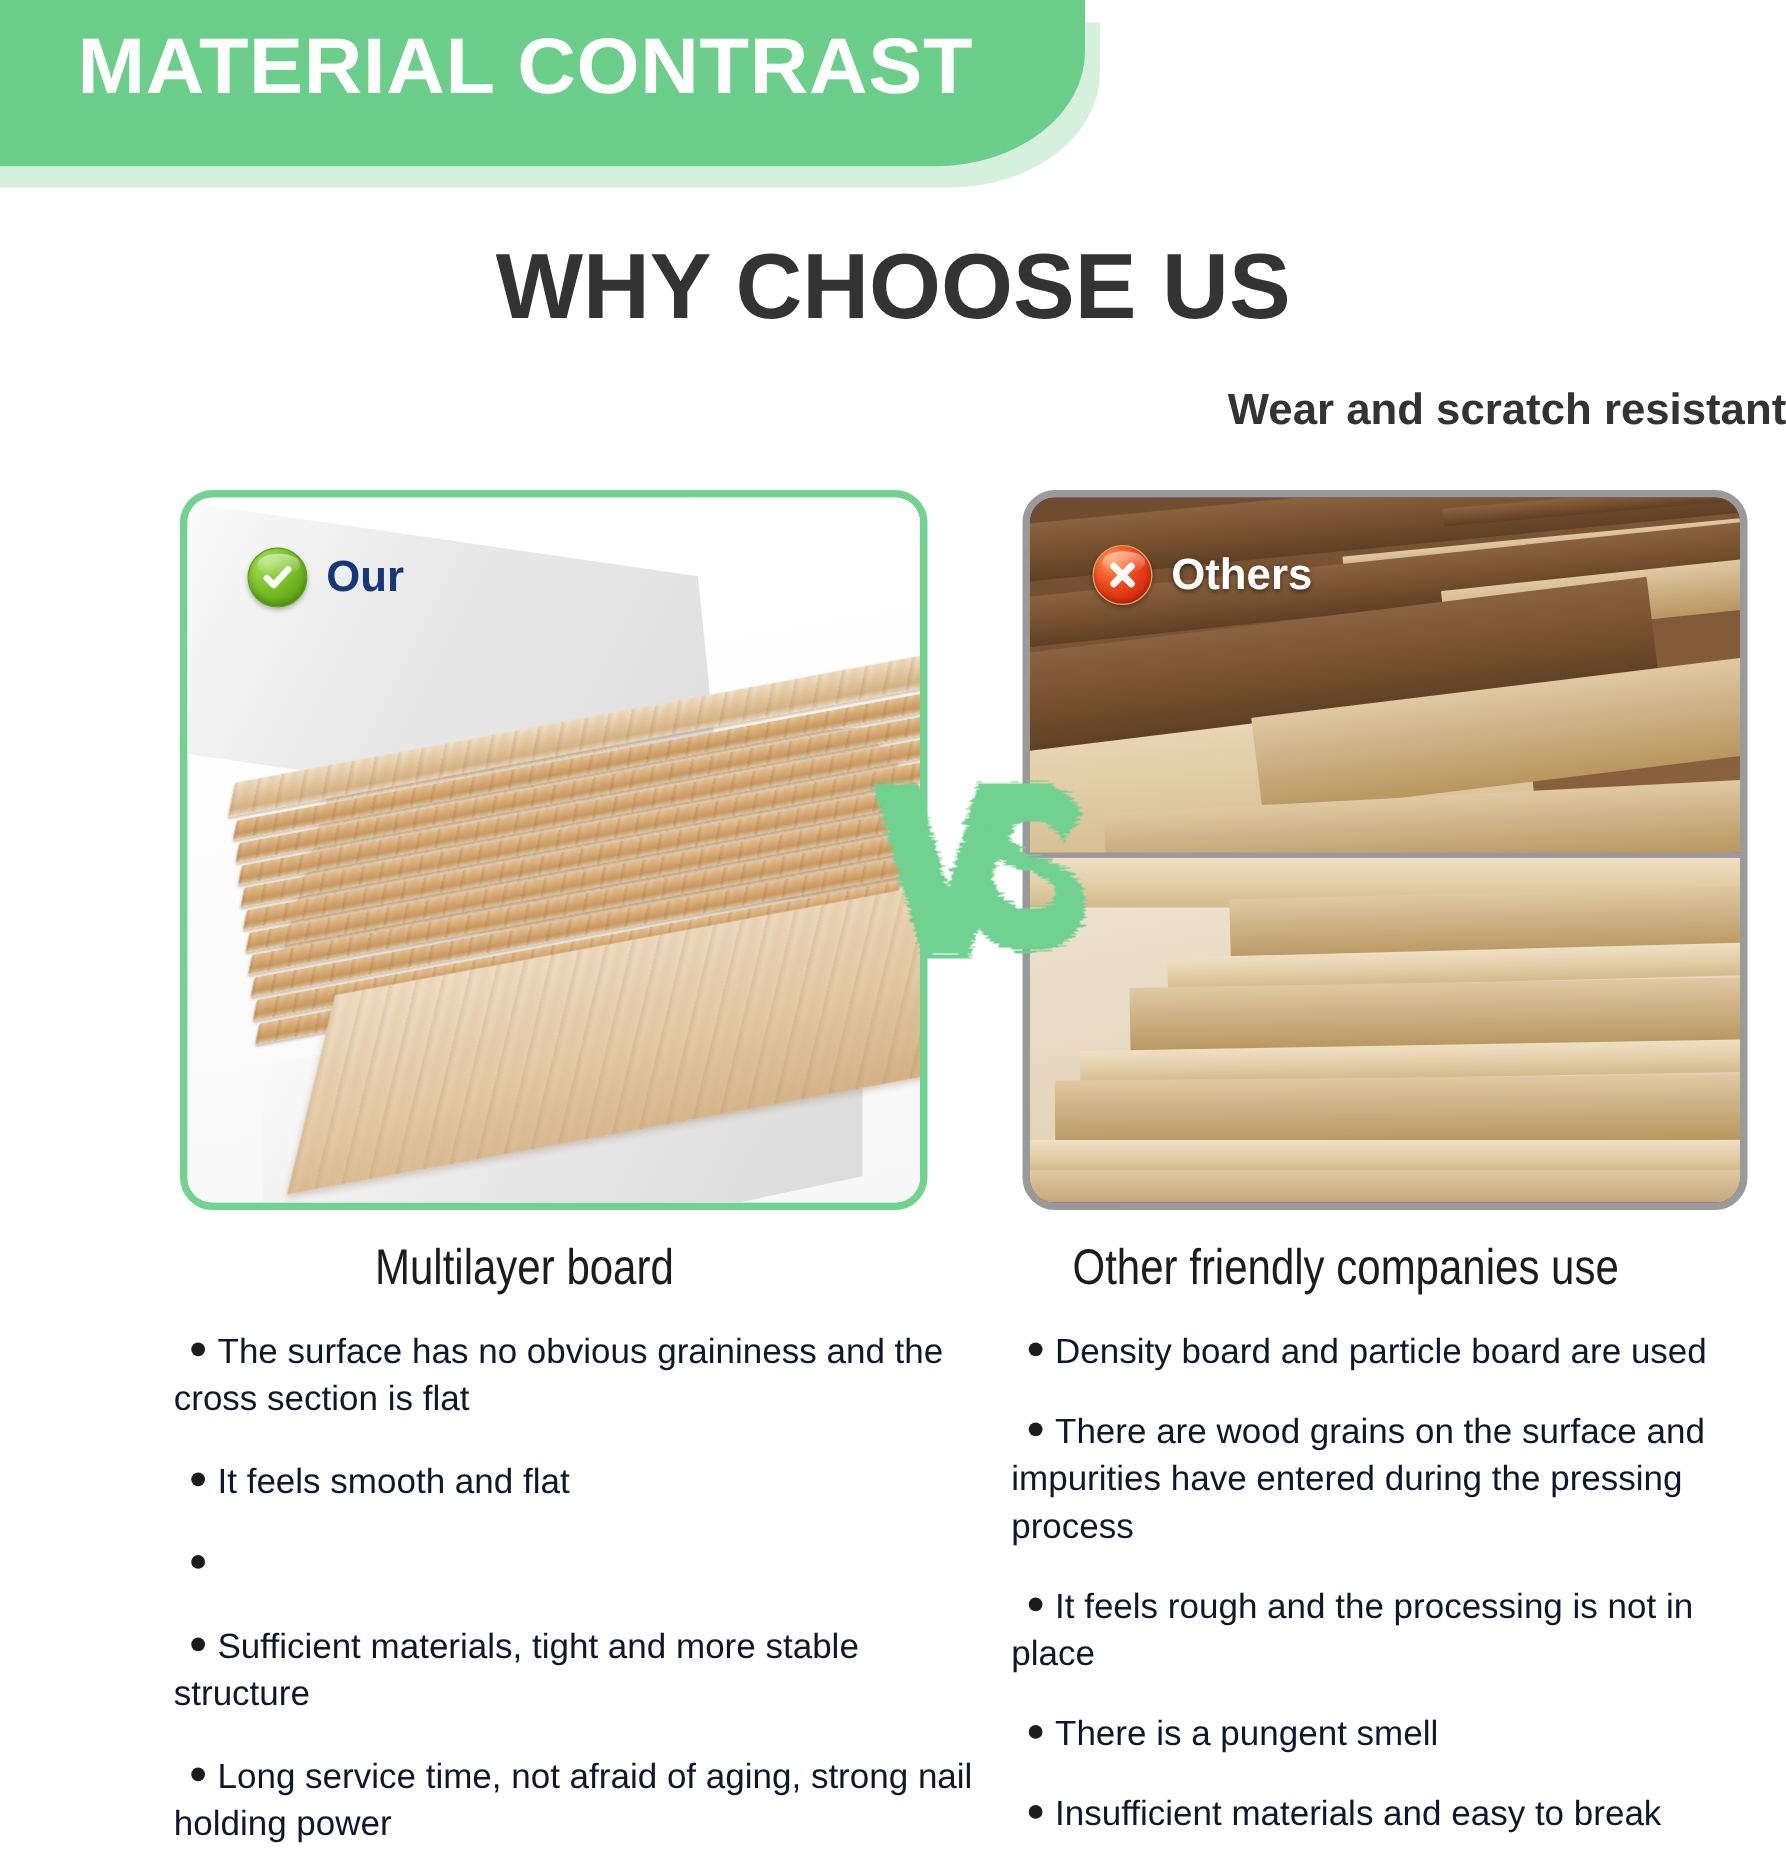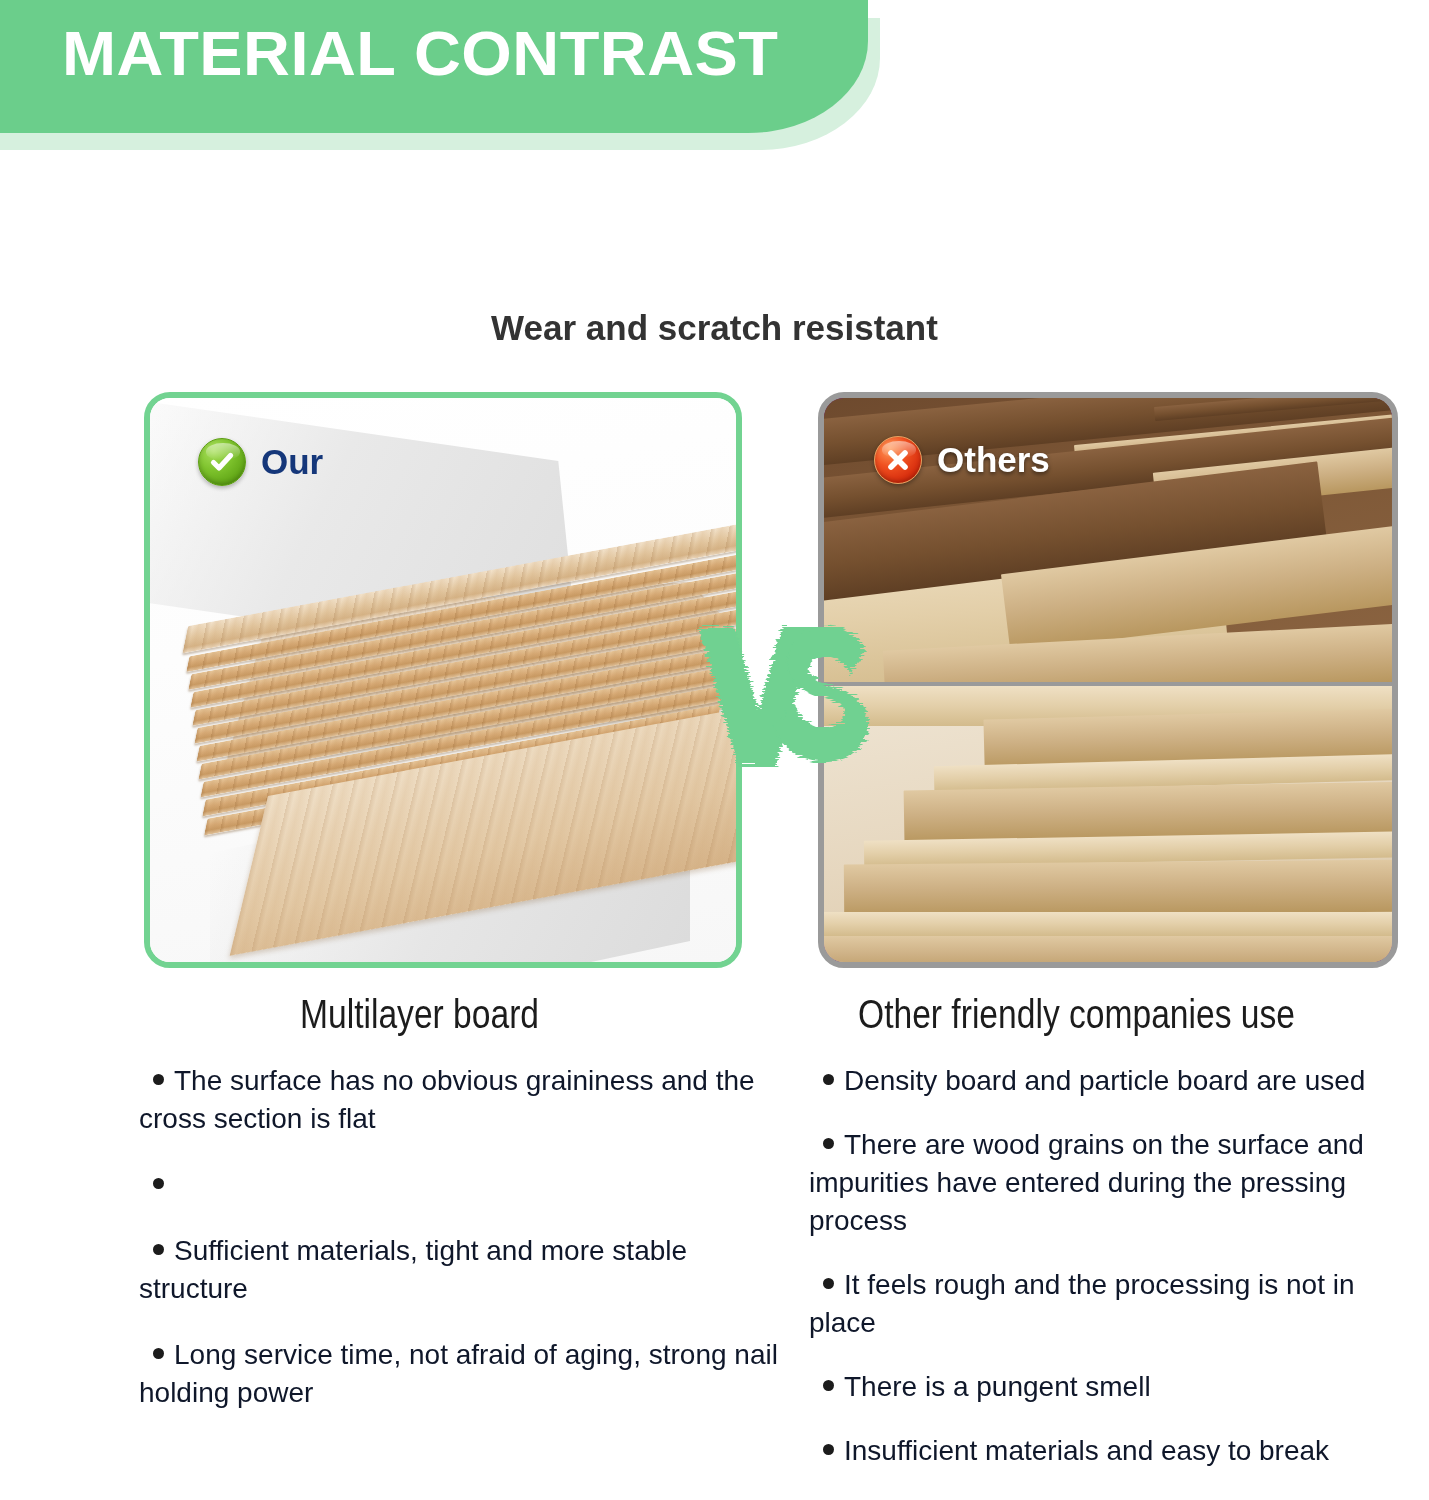--- a/index.html
+++ b/index.html
@@ -65,21 +65,21 @@
     font-size: 74px;
     font-weight: bold;
     color: #333333;
     letter-spacing: 0px;
     font-family: "Liberation Sans", sans-serif;
   }
   .sub-heading {
     position: absolute;
     left: 0; top: 308px;
     width: 1429px;
-    text-align: center;
+    text-align: right;
     font-size: 35px;
     font-weight: bold;
     color: #333333;
     font-family: "Liberation Sans", sans-serif;
   }
 
   
   .panel {
     position: absolute;
     top: 392px;
@@ -332,20 +332,21 @@
 <body>
 
 <div id="page">
 
   <div class="banner-wrap">
     <div class="banner-shadow"></div>
     <div class="banner-main"></div>
     <div class="banner-title">MATERIAL CONTRAST</div>
   </div>
 
+  <div class="main-heading">WHY CHOOSE US</div>
   <div class="sub-heading">Wear and scratch resistant</div>
 
   <div class="panel panel-left">
     <div class="img-left">
       <div class="lw-shadow-top"></div>
       <div class="lw-shadow-bot"></div>
       <div class="lw-top-face"></div>
       <div class="lw-stack">
         <div class="lw-slab wide" style="top:0px;height:26px;"></div>
         <div class="lw-slab" style="top:30px;height:15px;left:8px;width:572px;"></div>
@@ -429,20 +430,21 @@
                  C152 63 157 69 160 76 Z" fill="#6fd191"></path>
       </g>
     </svg>
   </div>
 
   <div class="caption caption-left">Multilayer board</div>
   <div class="caption caption-right">Other friendly companies use</div>
 
   <div class="bullets bullets-left">
     <div class="bullet-item"><span class="dot"></span><span>The surface has no obvious graininess and the cross section is flat</span></div>
+    <div class="bullet-item"><span class="dot"></span><span>It feels smooth and flat</span></div>
     <div class="bullet-item"><span class="dot"></span></div>
     <div class="bullet-item"><span class="dot"></span><span>Sufficient materials, tight and more stable structure</span></div>
     <div class="bullet-item"><span class="dot"></span><span>Long service time, not afraid of aging, strong nail holding power</span></div>
   </div>
 
   <div class="bullets bullets-right">
     <div class="bullet-item"><span class="dot"></span><span>Density board and particle board are used</span></div>
     <div class="bullet-item"><span class="dot"></span><span>There are wood grains on the surface and impurities have entered during the pressing process</span></div>
     <div class="bullet-item"><span class="dot"></span><span>It feels rough and the processing is not in place</span></div>
     <div class="bullet-item"><span class="dot"></span><span>There is a pungent smell</span></div>

